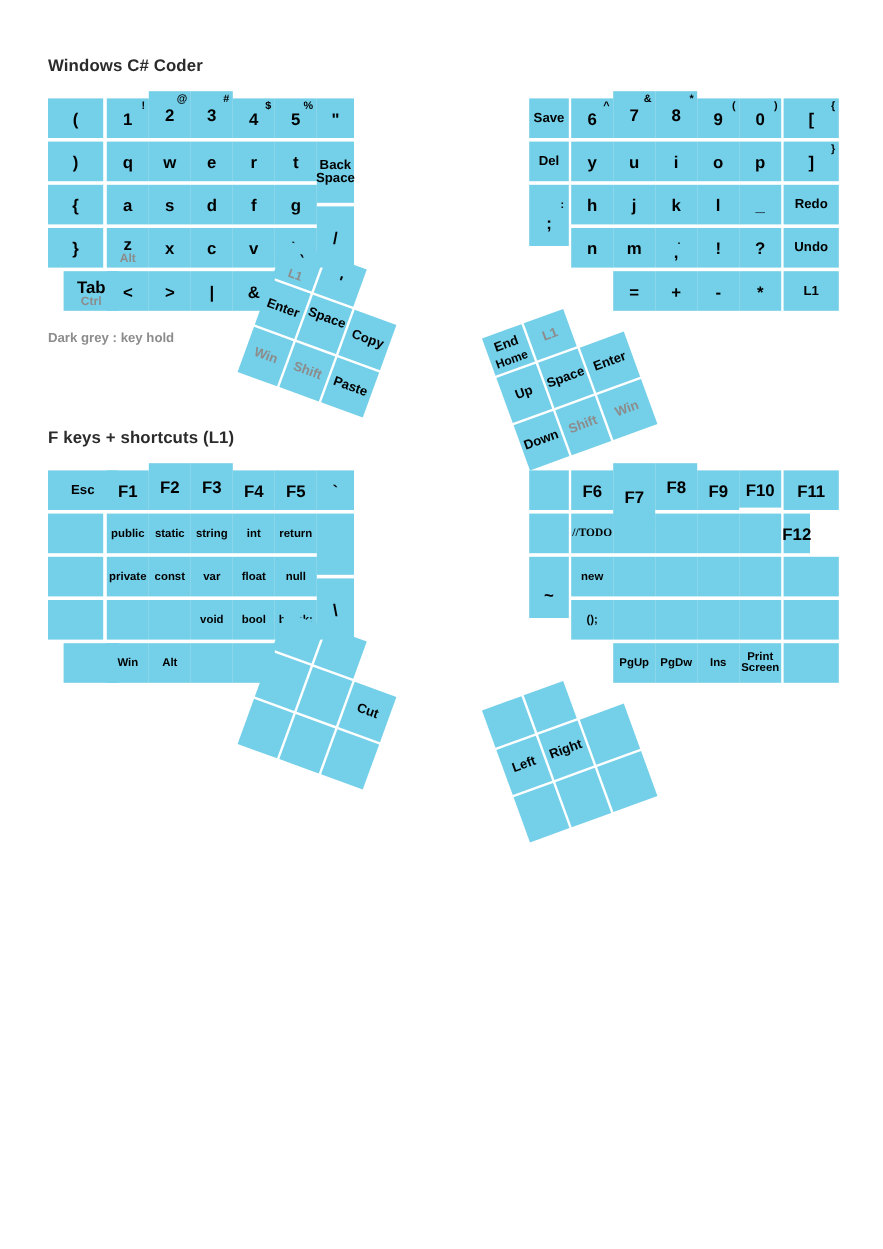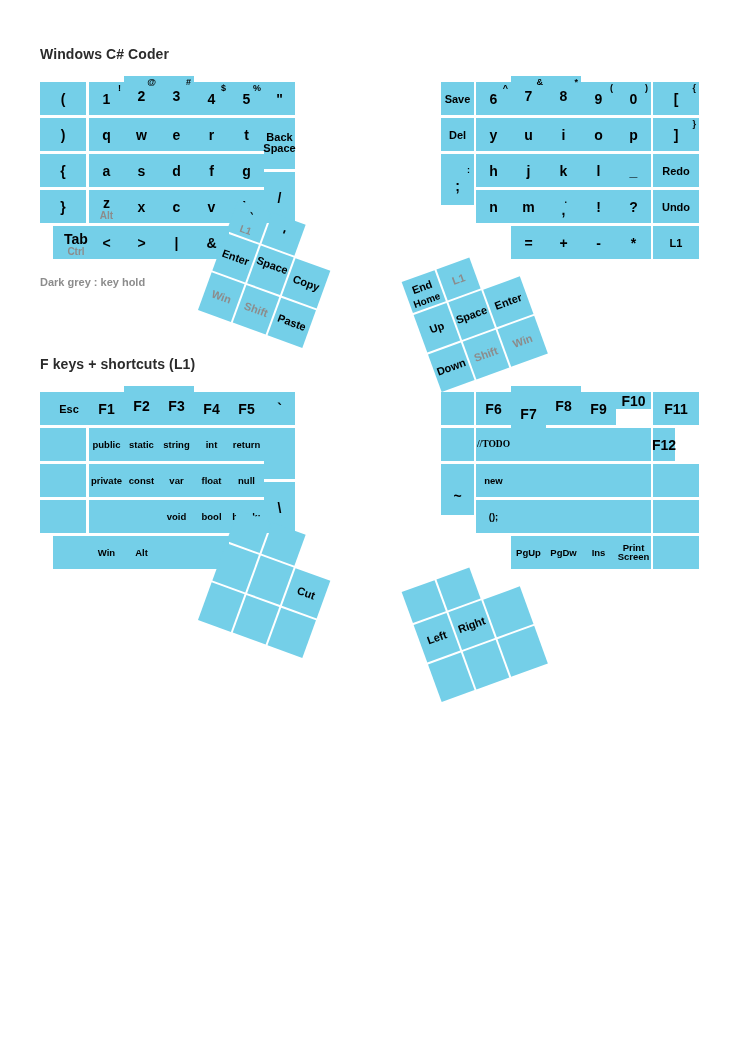--- a/index.html
+++ b/index.html
@@ -577,21 +577,21 @@
   <div class="key" style="left:581px; top:464px; width:35px; height:33px;">
     <span class="lbl c xs"></span>
   </div>
   <div class="key" style="left:581px; top:500px; width:35px; height:33px;">
     <span class="lbl c xs"></span>
   </div>
   <div class="key" style="left:581px; top:536px; width:35px; height:33px;">
     <span class="lbl c xs">Ins</span>
   </div>
 
-  <div class="key" style="left:616px; top:392px; width:35px; height:17px;">
+  <div class="key" style="left:616px; top:392px; width:35px; height:31px;">
     <span class="lbl c">F10</span>
   </div>
   <div class="key" style="left:616px; top:428px; width:35px; height:33px;">
     <span class="lbl c xs"></span>
   </div>
   <div class="key" style="left:616px; top:464px; width:35px; height:33px;">
     <span class="lbl c xs"></span>
   </div>
   <div class="key" style="left:616px; top:500px; width:35px; height:33px;">
     <span class="lbl c xs"></span>

